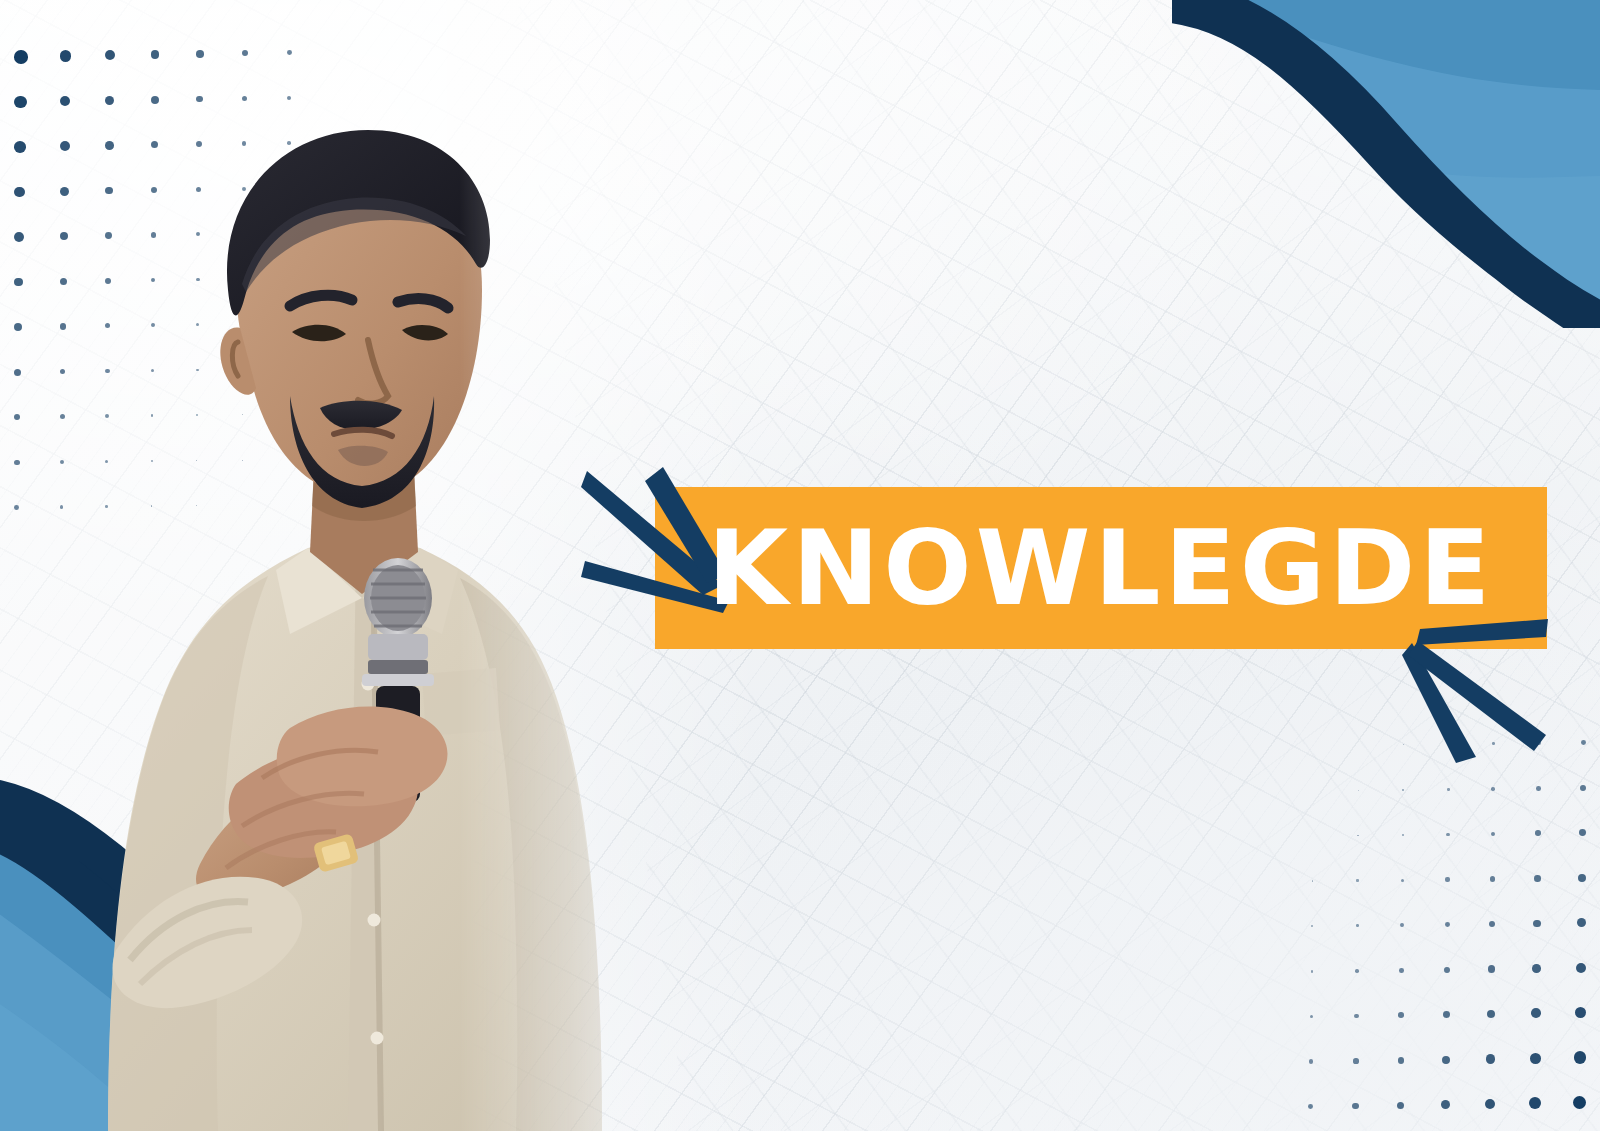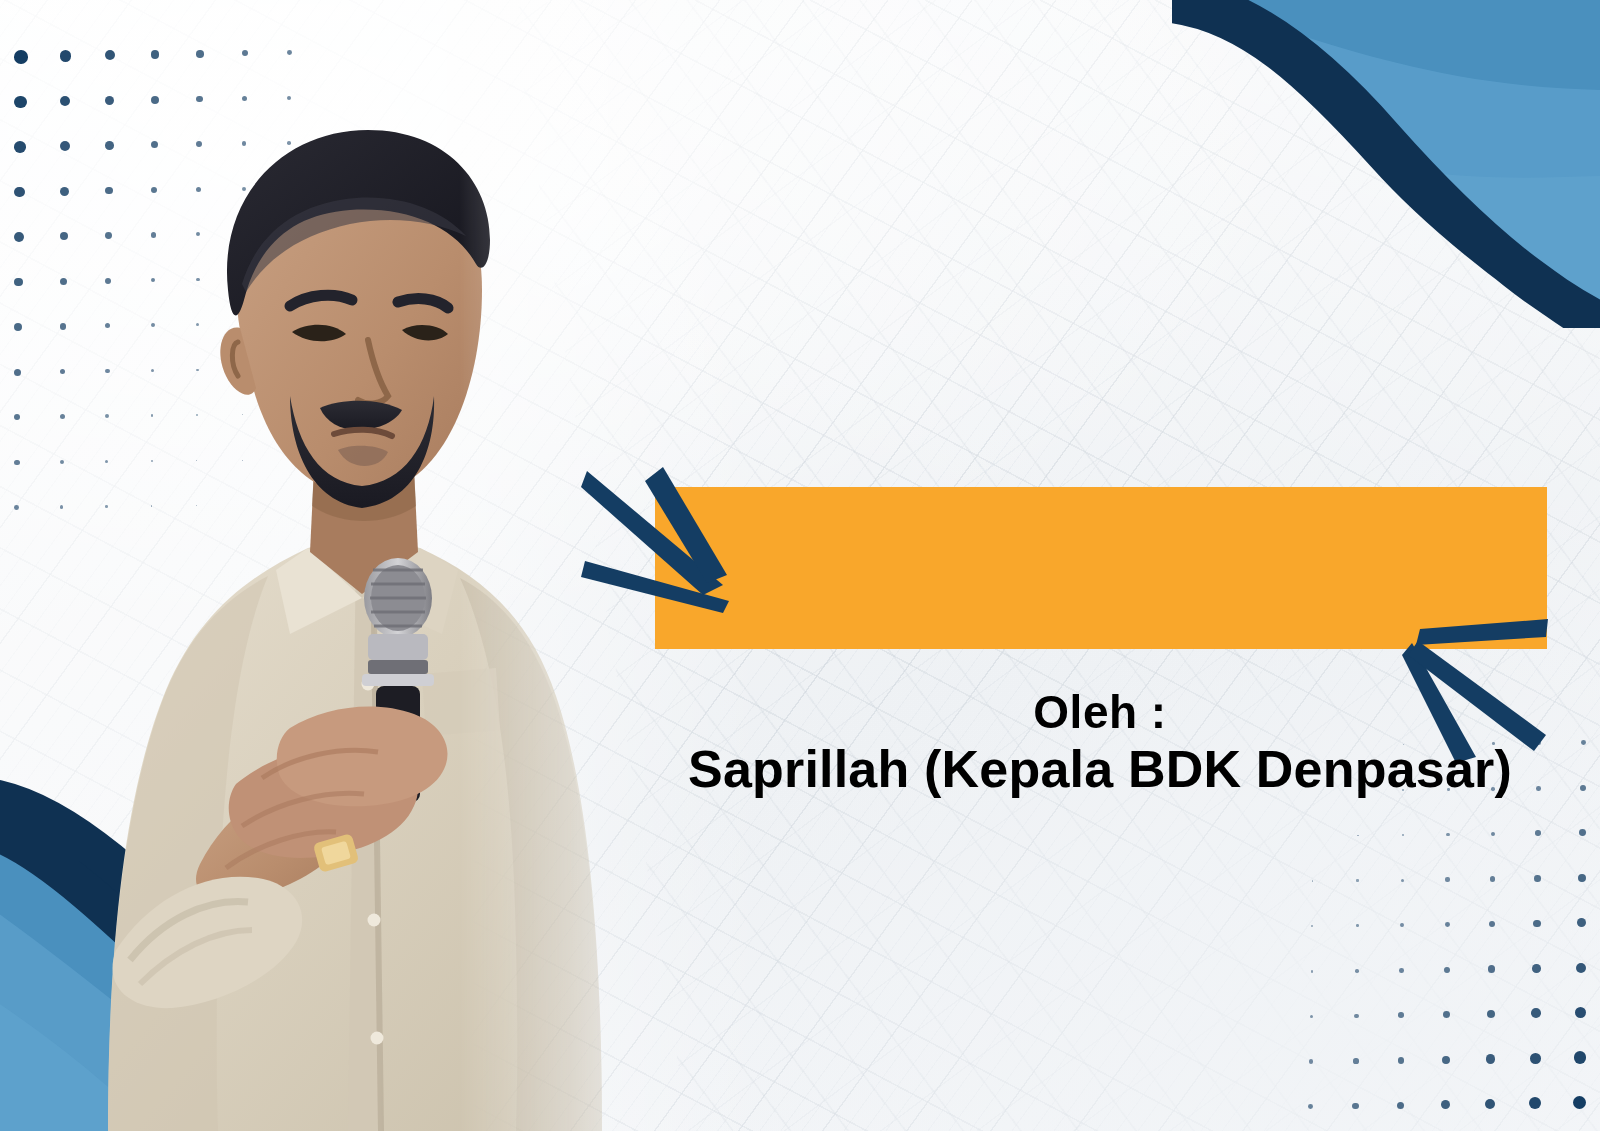--- a/index.html
+++ b/index.html
@@ -351,19 +351,16 @@
     <path d="M88 42 L152 150 L132 158 L70 56 Z" fill="#143d63"></path>
     <path d="M10 136 L154 176 L148 188 L6 152 Z" fill="#143d63"></path>
   </svg>
 
   <svg class="burst burst-r" viewBox="0 0 195 180">
     <path d="M60 14 L188 4 L186 22 L56 30 Z" fill="#143d63"></path>
     <path d="M52 28 L116 142 L96 148 L42 40 Z" fill="#143d63"></path>
     <path d="M58 26 L186 120 L174 136 L48 40 Z" fill="#143d63"></path>
   </svg>
 
-
-  <div class="byline">
-    <div class="l1">Oleh :</div>
-    <div class="l2">Saprillah (Kepala BDK Denpasar)</div>
-  </div>
+  <div class="title-knowledge">KNOWLEGDE</div>
+
 
 </div>
 
 </body></html>

